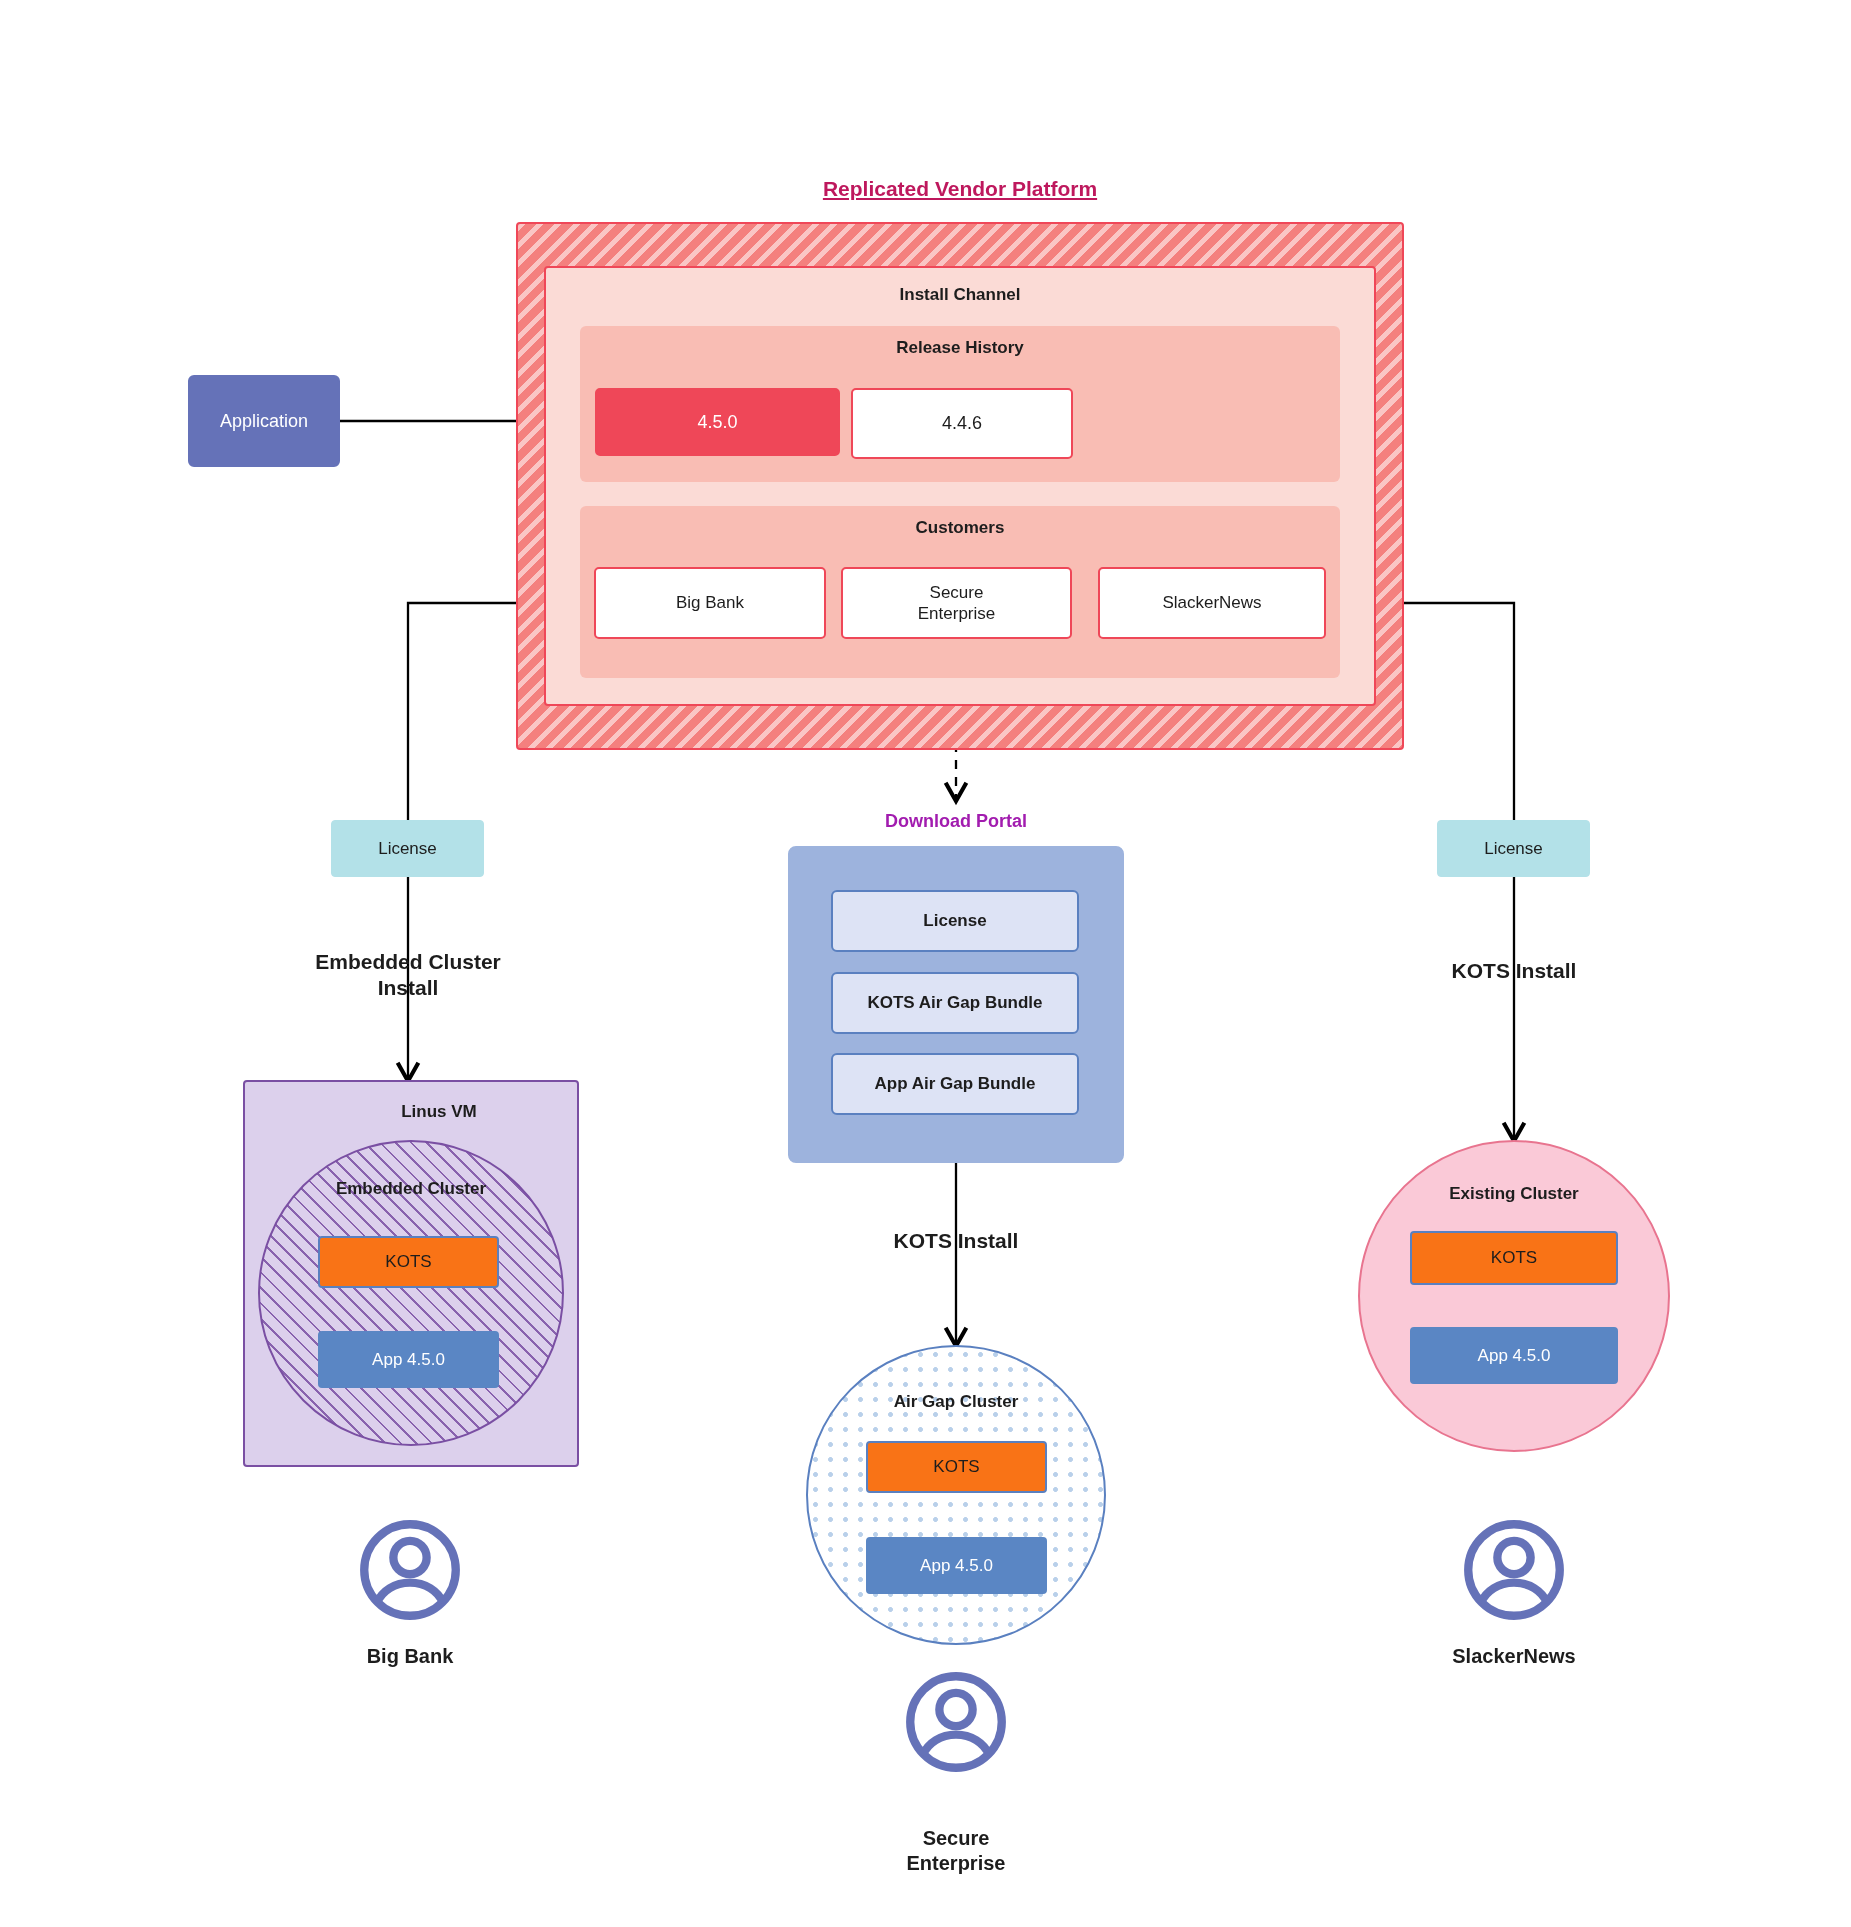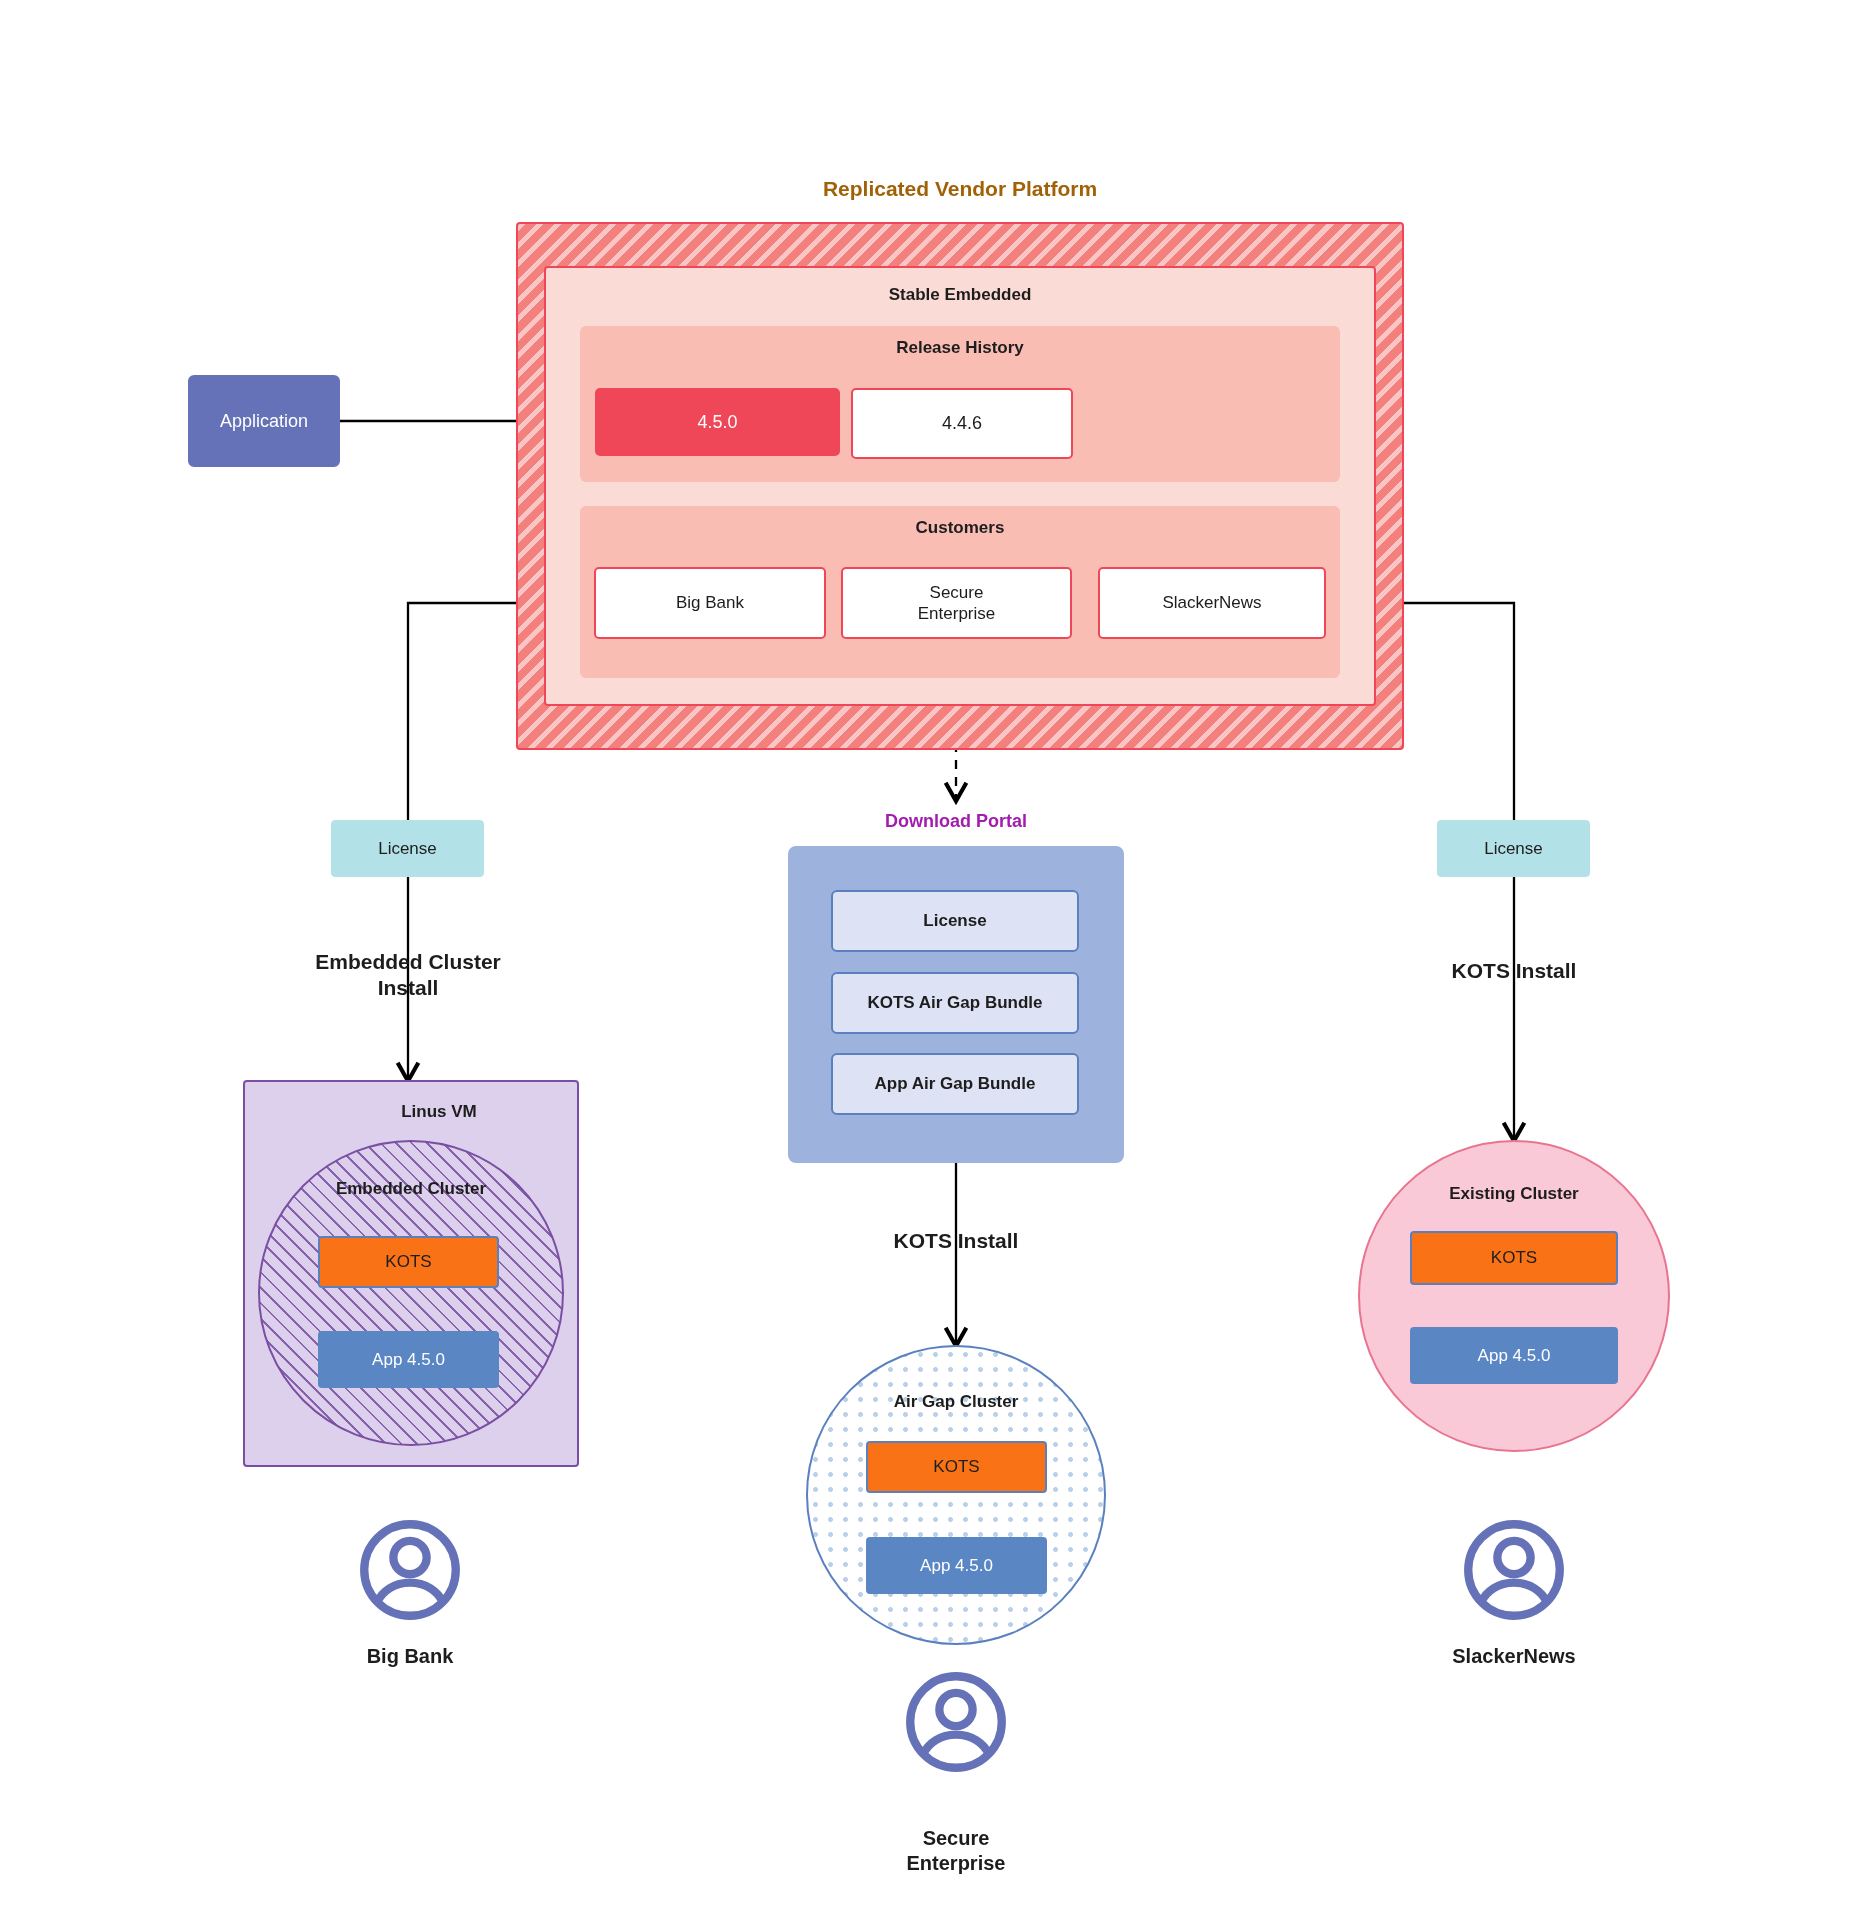--- a/index.html
+++ b/index.html
@@ -2,21 +2,21 @@
 <html><head>
 <meta charset="utf-8">
 <style>
   html,body{margin:0;padding:0;background:#ffffff;}
   body{font-family:"Liberation Sans","DejaVu Sans",sans-serif;color:#111111;}
   #stage{position:relative;width:1851px;height:1927px;background:#ffffff;overflow:hidden;}
   .abs{position:absolute;box-sizing:border-box;}
   .ctr{display:flex;align-items:center;justify-content:center;text-align:center;line-height:1.25;}
 
   
-  .platform-title{font-size:21px;font-weight:700;color:#a16207;}
+  .platform-title{font-size:21px;font-weight:700;color:#be185d;text-decoration:underline;}
   .platform-frame{
     background:#f4807e;
     background-image:repeating-linear-gradient(135deg,
        rgba(255,255,255,.55) 0px, rgba(255,255,255,.55) 5px,
        rgba(255,255,255,0) 5px, rgba(255,255,255,0) 13px);
     border:2px solid #ef4758;border-radius:4px;
   }
   .channel-box{background:#fbdbd6;border:2px solid #ef4758;border-radius:4px;}
   .channel-title{font-size:17px;font-weight:600;color:#1d1d1d;}
   .inner-band{background:#f9bdb4;border-radius:6px;}
@@ -97,21 +97,21 @@
     <line x1="408" y1="1287" x2="408" y2="1330" stroke="#000" stroke-width="2.3" stroke-dasharray="7,6" marker-end="url(#arrow)"></line>
     <line x1="956" y1="1493" x2="956" y2="1536" stroke="#000" stroke-width="2.3" stroke-dasharray="7,6" marker-end="url(#arrow)"></line>
     <line x1="1514" y1="1283" x2="1514" y2="1326" stroke="#000" stroke-width="2.3" stroke-dasharray="7,6" marker-end="url(#arrow)"></line>
   </svg>
 
   <div class="abs ctr platform-title" style="left:620px;top:173px;width:680px;height:32px;">Replicated Vendor Platform</div>
 
   <div class="abs platform-frame" style="left:516px;top:222px;width:888px;height:528px;"></div>
 
   <div class="abs channel-box" style="left:544px;top:266px;width:832px;height:440px;">
-    <div class="ctr channel-title" style="width:100%;height:54px;">Stable Embedded</div>
+    <div class="ctr channel-title" style="width:100%;height:54px;">Install Channel</div>
   </div>
 
   <div class="abs inner-band" style="left:580px;top:326px;width:760px;height:156px;">
     <div class="ctr band-title" style="width:100%;height:44px;">Release History</div>
   </div>
   <div class="abs ctr rel-active" style="left:595px;top:388px;width:245px;height:68px;">4.5.0</div>
   <div class="abs ctr rel-idle" style="left:851px;top:388px;width:222px;height:71px;">4.4.6</div>
 
   <div class="abs inner-band" style="left:580px;top:506px;width:760px;height:172px;">
     <div class="ctr band-title" style="width:100%;height:44px;">Customers</div>

